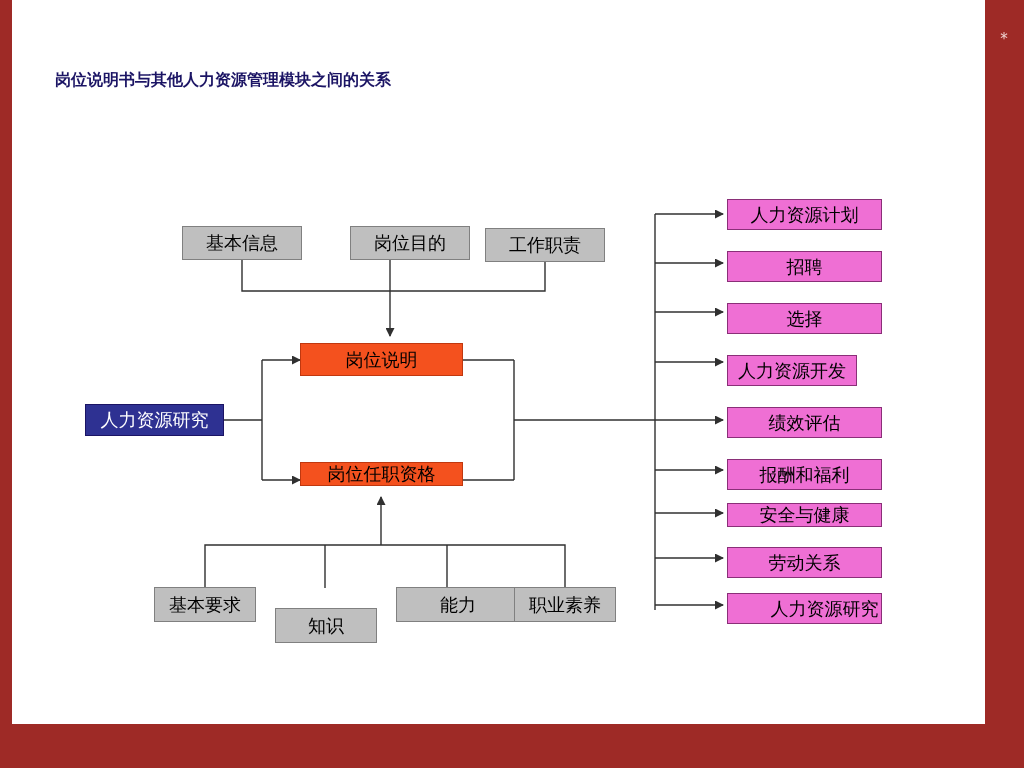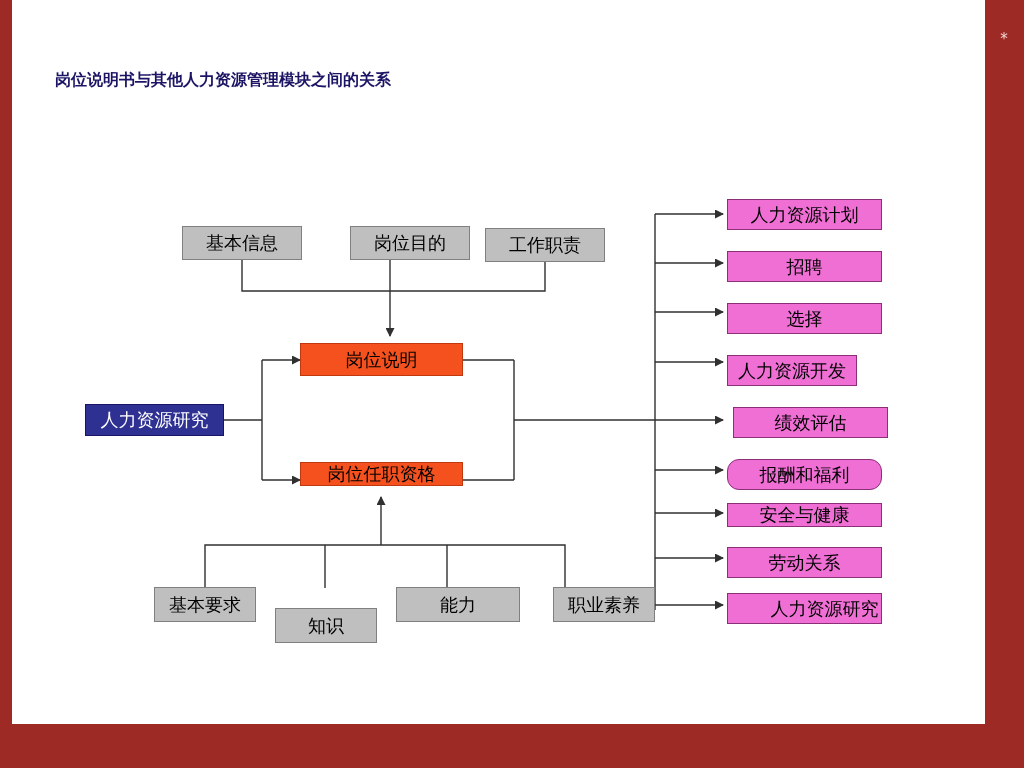--- a/index.html
+++ b/index.html
@@ -98,23 +98,23 @@
 <div class="box gray" style="left:182px;top:226px;width:120px;height:34px;">基本信息</div>
 <div class="box gray" style="left:330px;top:226px;width:120px;height:34px;margin-left:20px;">岗位目的</div>
 <div class="box gray" style="left:485px;top:228px;width:120px;height:34px;">工作职责</div>
 
 <div class="box orange" style="left:300px;top:343px;width:163px;height:33px;">岗位说明</div>
 <div class="box orange" style="left:300px;top:462px;width:163px;height:24px;">岗位任职资格</div>
 
 <div class="box gray" style="left:154px;top:587px;width:102px;height:35px;">基本要求</div>
 <div class="box gray" style="left:275px;top:587px;width:102px;height:35px;margin-top:21px;">知识</div>
 <div class="box gray" style="left:396px;top:587px;width:124px;height:35px;">能力</div>
-<div class="box gray" style="left:514px;top:587px;width:102px;height:35px;margin-left:39px;">职业素养</div>
+<div class="box gray" style="left:514px;top:587px;width:102px;height:35px;">职业素养</div>
 
 <div class="box pink" style="left:727px;top:199px;width:155px;height:31px;">人力资源计划</div>
 <div class="box pink" style="left:727px;top:251px;width:155px;height:31px;">招聘</div>
 <div class="box pink" style="left:727px;top:303px;width:155px;height:31px;">选择</div>
 <div class="box pink" style="left:727px;top:355px;width:130px;height:31px;">人力资源开发</div>
-<div class="box pink" style="left:727px;top:407px;width:155px;height:31px;margin-left:6px;">绩效评估</div>
-<div class="box pink" style="left:727px;top:459px;width:155px;height:31px;border-radius:12px;">报酬和福利</div>
+<div class="box pink" style="left:727px;top:407px;width:155px;height:31px;">绩效评估</div>
+<div class="box pink" style="left:727px;top:459px;width:155px;height:31px;">报酬和福利</div>
 <div class="box pink" style="left:727px;top:503px;width:155px;height:24px;">安全与健康</div>
 <div class="box pink" style="left:727px;top:547px;width:155px;height:31px;">劳动关系</div>
 <div class="box pink" style="left:727px;top:593px;width:155px;height:31px;padding-left:40px;">人力资源研究</div>
 
 </body></html>

